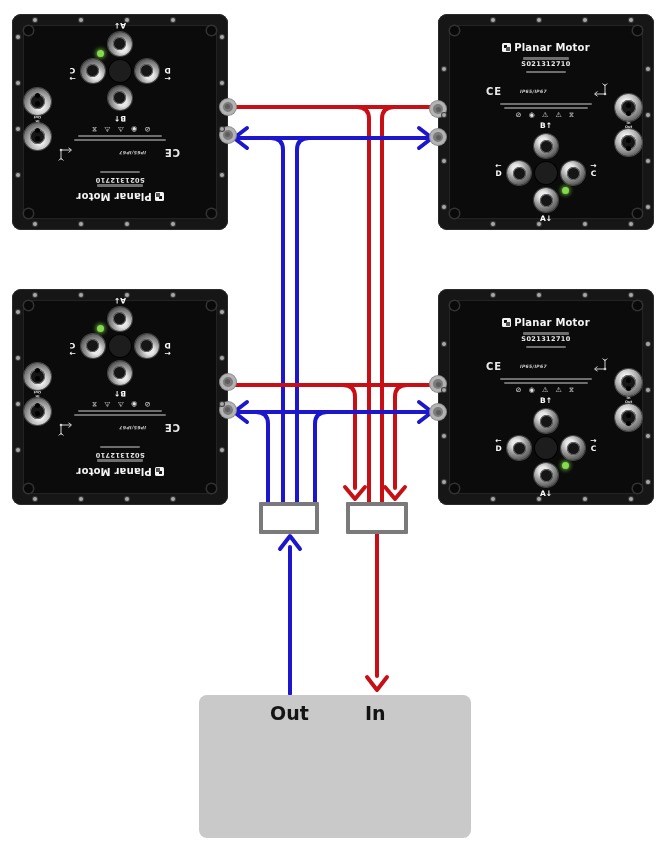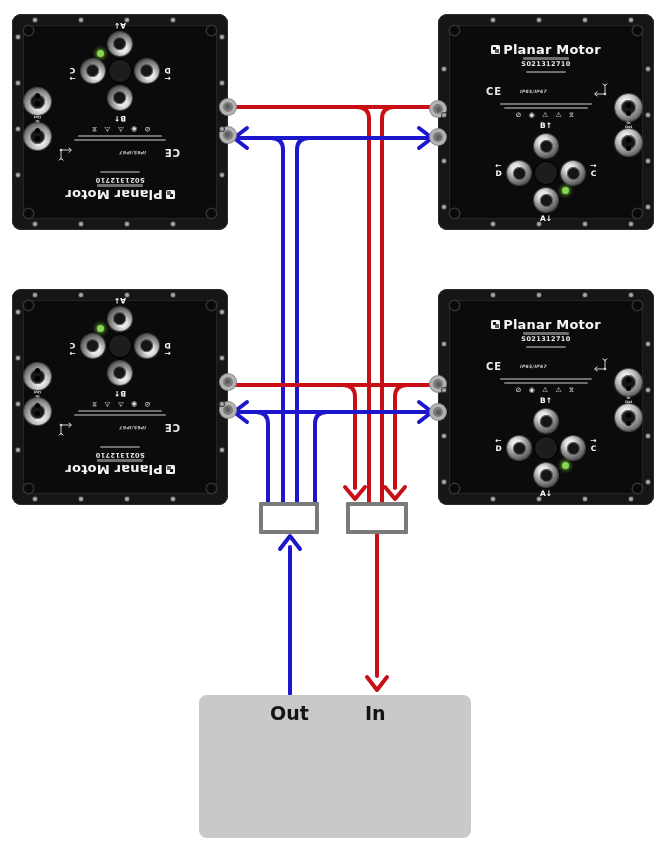--- a/index.html
+++ b/index.html
@@ -15,21 +15,21 @@
   .pos-bl{left:12px;top:289px;} .pos-br{left:438px;top:289px;}
   .plate{position:absolute;left:11px;top:11px;right:11px;bottom:11px;background:#0b0b0b;
          border:1px solid #232323;border-radius:4px;}
   .screw{position:absolute;width:4px;height:4px;border-radius:50%;background:#a8a8a8;box-shadow:0 0 0 1px #3c3c3c;}
   .cscrew{position:absolute;width:9px;height:9px;border-radius:50%;background:#090909;box-shadow:0 0 0 1.5px #333;}
 
   .brand{position:absolute;left:0;right:0;top:16px;display:flex;justify-content:center;align-items:center;gap:3px;}
   .logo{width:9px;height:9px;background:#f2f2f2;border-radius:1.5px;position:relative;}
   .logo:before{content:"";position:absolute;left:1.5px;top:1.5px;width:3px;height:3px;background:#111;}
   .logo:after{content:"";position:absolute;right:1.5px;bottom:1.5px;width:3.5px;height:3.5px;background:#555;}
-  .brand-text{color:#f5f5f5;font-size:13px;font-weight:bold;letter-spacing:.2px;}
+  .brand-text{color:#f5f5f5;font-size:10px;font-weight:bold;letter-spacing:.2px;}
   .microbar{position:absolute;left:50%;transform:translateX(-50%);height:2.5px;background:#6e6e6e;border-radius:1px;}
   .mb-pn{top:31px;width:46px;} .mb-sub{top:45px;width:40px;height:2px;}
   .serial{position:absolute;left:0;right:0;top:34px;text-align:center;color:#e8e8e8;font-size:6.5px;font-weight:bold;letter-spacing:.4px;}
   .ce-row{position:absolute;left:36px;top:60px;width:122px;height:12px;}
   .ce{position:absolute;left:0;top:0;color:#e9e9e9;font-size:10px;font-weight:bold;letter-spacing:1px;}
   .ip{position:absolute;left:34px;top:3px;color:#cfcfcf;font-size:4.5px;font-style:italic;font-weight:bold;letter-spacing:.3px;}
   .axis-icon{position:absolute;right:0;top:-4px;width:16px;height:15px;}
   .mb-w1{top:77px;width:92px;height:2px;} .mb-w2{top:81px;width:84px;height:2px;}
   .symbols{position:absolute;left:0;right:0;top:85px;text-align:center;color:#e0e0e0;font-size:7px;letter-spacing:2.5px;}
 

